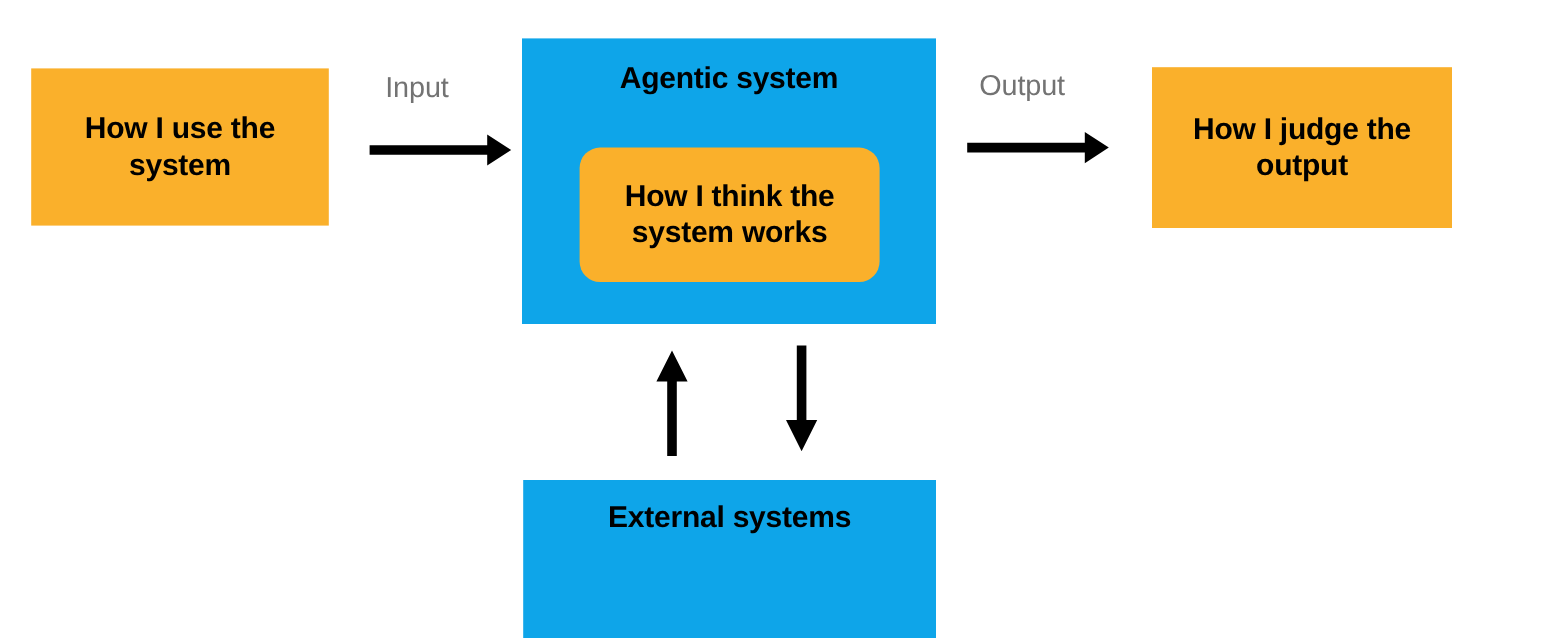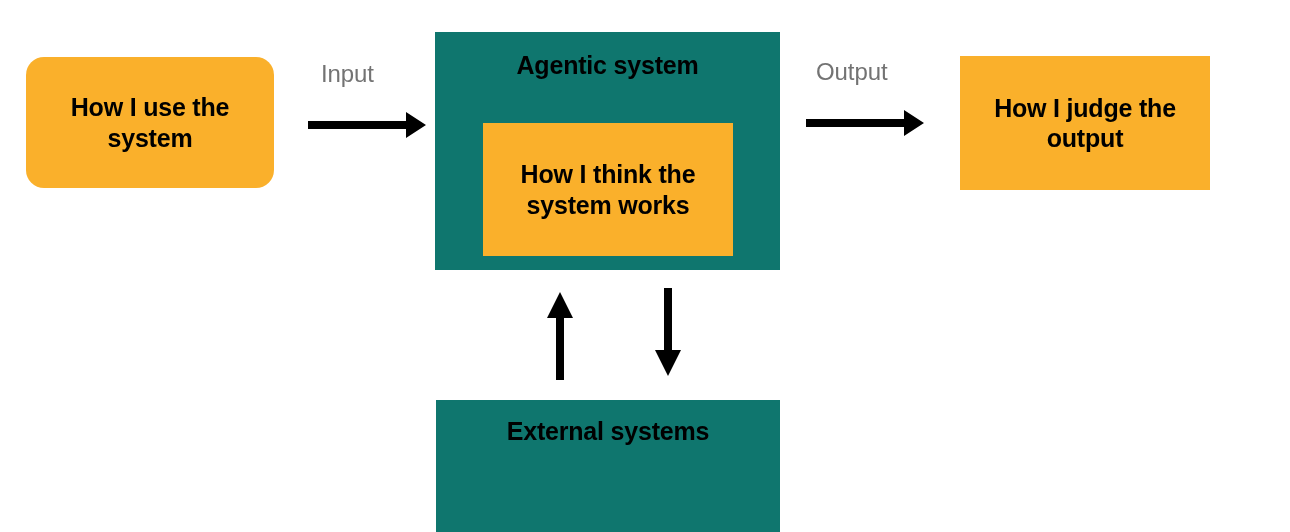--- a/index.html
+++ b/index.html
@@ -24,29 +24,28 @@
     align-items: center;
     justify-content: center;
     text-align: center;
     box-sizing: border-box;
     color: #000000;
     font-weight: bold;
     line-height: 1.22;
     letter-spacing: -0.2px;
   }
   .box-orange { background: #FAB02B; }
-  .box-blue   { background: #0f766e; }
+  .box-blue   { background: #0ea5e9; }
 
   
   #box-use-system {
     left: 26px; top: 57px;
     width: 248px; height: 131px;
     font-size: 25px;
     padding: 0 26px;
-    border-radius: 18px;
   }
 
   
   #box-agentic-system {
     left: 435px; top: 32px;
     width: 345px; height: 238px;
     display: block;
   }
   #agentic-title {
     position: absolute;
@@ -54,23 +53,24 @@
     width: 100%;
     text-align: center;
     font-size: 25px;
     font-weight: bold;
     color: #000;
     letter-spacing: -0.2px;
   }
   
   #box-think-system {
     left: 48px; top: 91px;
-    width: 250px; height: 133px;
+    width: 250px; height: 112px;
     font-size: 25px;
     padding: 16px 8px;
+    border-radius: 17px;
   }
 
   
   #box-judge-output {
     left: 960px; top: 56px;
     width: 250px; height: 134px;
     font-size: 25px;
     padding: 0 10px;
   }
 

